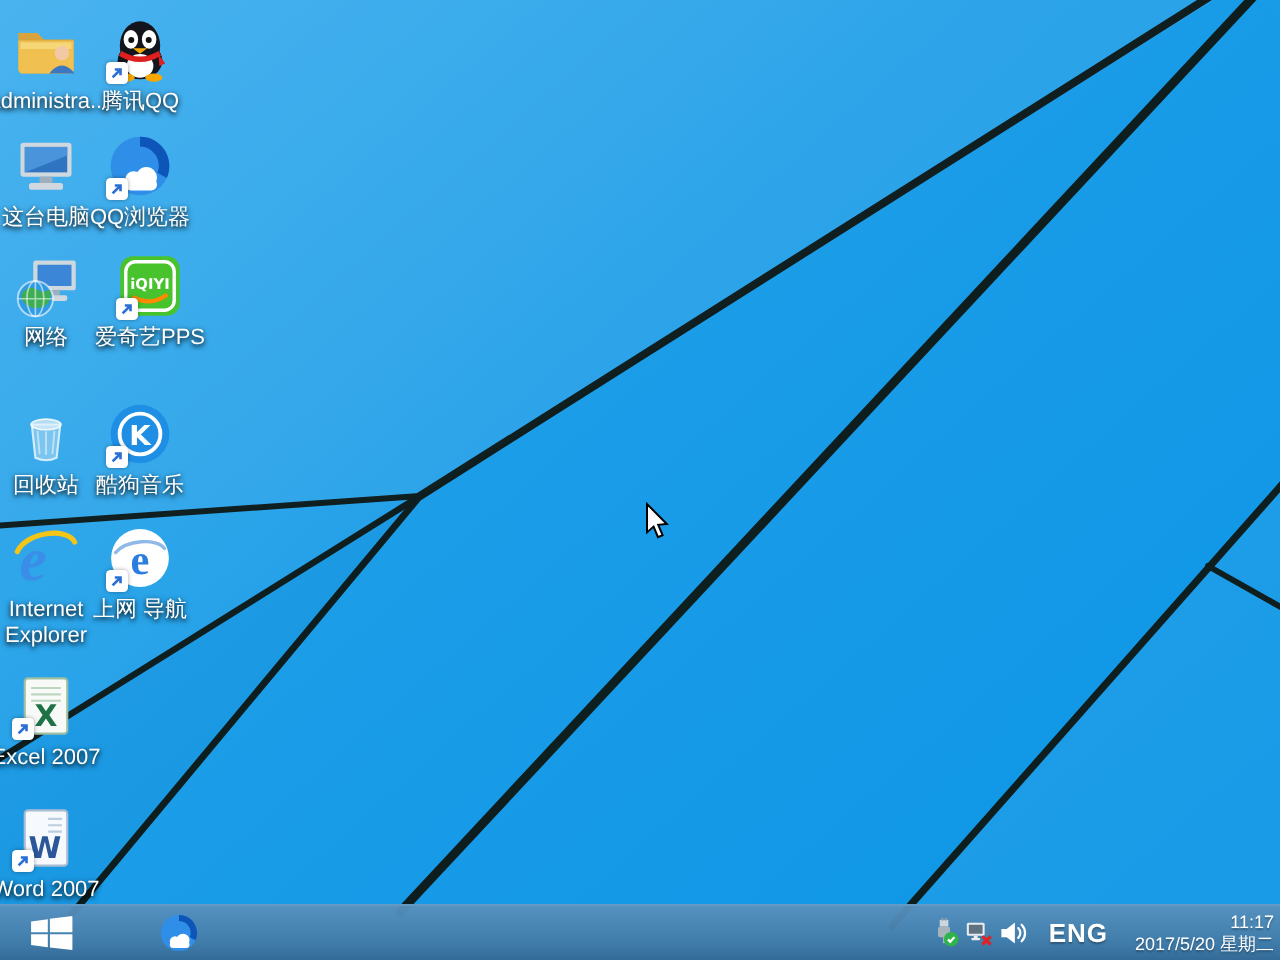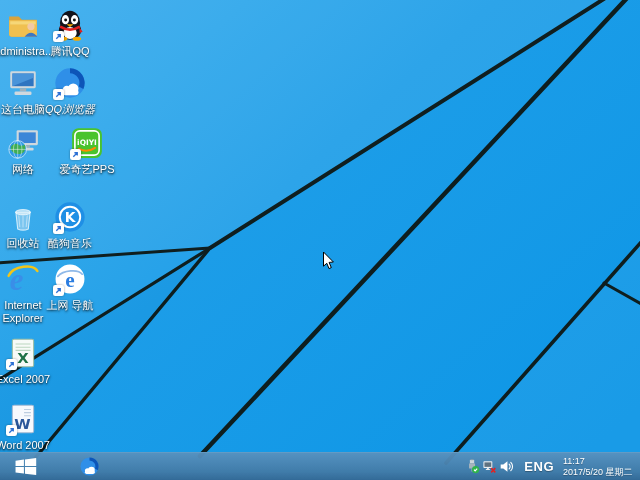--- a/index.html
+++ b/index.html
@@ -36,21 +36,21 @@
     display:flex;align-items:center;justify-content:center;cursor:default;
   }
   #start-button svg{width:22px;height:17px;display:block;}
   #pinned{display:flex;align-items:center;margin-left:38px;}
   .pinned-btn{background:none;border:none;padding:2px;display:flex;align-items:center;}
   .pinned-btn svg{width:21px;height:21px;display:block;}
   #tray{margin-left:auto;display:flex;align-items:center;}
   .tray-icon{width:15px;height:15px;margin-right:2px;display:flex;align-items:center;}
   .tray-icon svg{width:15px;height:15px;display:block;}
   #language{color:#fff;font-size:13px;font-weight:bold;letter-spacing:.5px;margin:0 9px 0 8px;text-shadow:0 1px 1px rgba(0,0,0,.3);}
-  #clock{width:74px;text-align:left;color:#fff;font-size:9px;line-height:11px;margin-right:3px;text-shadow:0 1px 1px rgba(0,0,0,.3);}
+  #clock{width:74px;text-align:right;color:#fff;font-size:9px;line-height:11px;margin-right:3px;text-shadow:0 1px 1px rgba(0,0,0,.3);}
 </style>
 </head>
 <body>
 
 <div id="screen">
 
   <svg id="wallpaper" viewBox="0 0 640 480" preserveAspectRatio="none">
     <defs>
       <linearGradient id="bg" x1="0" y1="0" x2="1" y2="0.85">
         <stop offset="0" stop-color="#3aadee"></stop>
@@ -117,21 +117,21 @@
           <svg class="art" viewBox="0 0 32 32">
     <rect x="4" y="5" width="24" height="16" rx="1.4" fill="#cfd8de"></rect>
     <rect x="6" y="7" width="20" height="12" fill="#2f74c0"></rect>
     <path d="M6 7 l20 0 0 4 -20 8 z" fill="#4e9ade" opacity="0.85"></path>
     <rect x="13" y="21" width="6" height="3" fill="#9fb0bc"></rect>
     <rect x="8" y="24" width="16" height="3.2" rx="1.2" fill="#cfd8de"></rect>
   </svg>
         </div>
     <div class="dicon-label">这台电脑</div>
   </div>
-      <div class="dicon" style="left: 40px; top: 66px; font-style: italic;">
+      <div class="dicon" style="left: 40px; top: 66px;">
     <div class="dicon-art">
           <svg class="art" viewBox="0 0 32 32">
     <circle cx="16" cy="16" r="13.8" fill="#2f8fe8"></circle>
     <path d="M16 2.2 a13.8 13.8 0 0 1 12.6 19.4 l-4.4 -2.4 a9 9 0 0 0 -8.2 -12.4 z" fill="#0d55b8"></path>
     <circle cx="13" cy="22.5" r="4" fill="#ffffff"></circle>
     <circle cx="19" cy="21.5" r="5" fill="#ffffff"></circle>
     <rect x="9" y="22" width="15" height="5.5" rx="2.7" fill="#ffffff"></rect>
   </svg>
           <svg class="shortcut" viewBox="0 0 10 10">
     <rect x="0" y="0" width="10" height="10" rx="2" fill="#ffffff"></rect>
@@ -149,21 +149,21 @@
     <rect x="14" y="20.4" width="12" height="2.6" rx="1" fill="#cfd8de"></rect>
     <circle cx="11" cy="22" r="8.3" fill="#2f9be4"></circle>
     <path d="M4.6 19.5 c2.2 -3 5.2 -3.4 7.2 -1.8 s4 1 6 -0.2 c0.9 2.2 0.5 4.4 -0.6 6.4 c-2.2 2.6 -6.2 3.2 -9.2 1.6 s-3.9 -3.6 -3.4 -6 z" fill="#3fae4c" opacity="0.95"></path>
     <path d="M2.7 22 h16.6 M11 13.7 v16.6" stroke="rgba(255,255,255,0.55)" stroke-width="0.8" fill="none"></path>
     <ellipse cx="11" cy="22" rx="4" ry="8.3" stroke="rgba(255,255,255,0.55)" stroke-width="0.8" fill="none"></ellipse>
     <circle cx="11" cy="22" r="8.3" stroke="rgba(255,255,255,0.6)" stroke-width="0.9" fill="none"></circle>
   </svg>
         </div>
     <div class="dicon-label">网络</div>
   </div>
-      <div class="dicon" style="left: 57px; top: 126px;">
+      <div class="dicon" style="left: 45px; top: 126px;">
     <div class="dicon-art">
           <svg class="art" viewBox="0 0 32 32">
     <rect x="2" y="2" width="28" height="28" rx="6" fill="#49c32d"></rect>
     <rect x="4.6" y="4.6" width="22.8" height="22.8" rx="4.6" fill="none" stroke="#ffffff" stroke-width="1.6"></rect>
     <text x="16" y="17.5" font-size="7" font-weight="bold" fill="#ffffff" text-anchor="middle" font-family="DejaVu Sans, sans-serif">iQIYI</text>
     <path d="M8.5 21.5 q7.5 4 15 -1" stroke="#ff8a00" stroke-width="2" fill="none" stroke-linecap="round"></path>
   </svg>
           <svg class="shortcut" viewBox="0 0 10 10">
     <rect x="0" y="0" width="10" height="10" rx="2" fill="#ffffff"></rect>
     <path d="M3 7 L6.6 3.4 M4 3.4 h2.6 v2.6" stroke="#2b6fd4" stroke-width="1.2" fill="none"></path>

